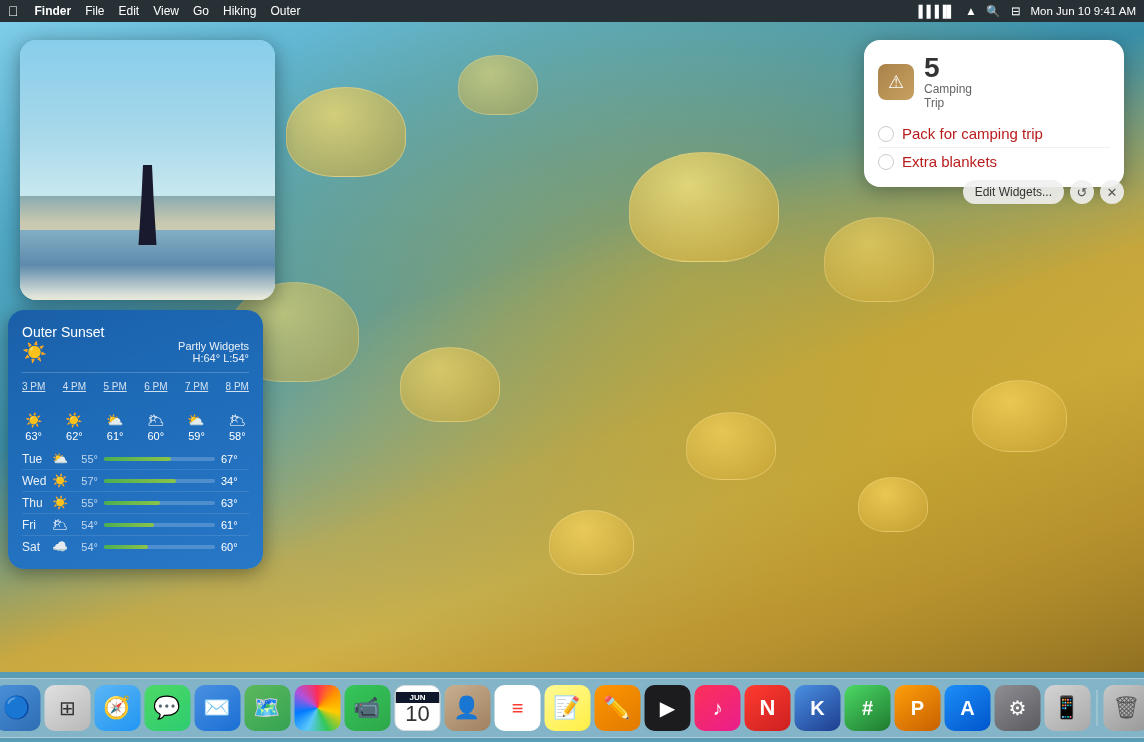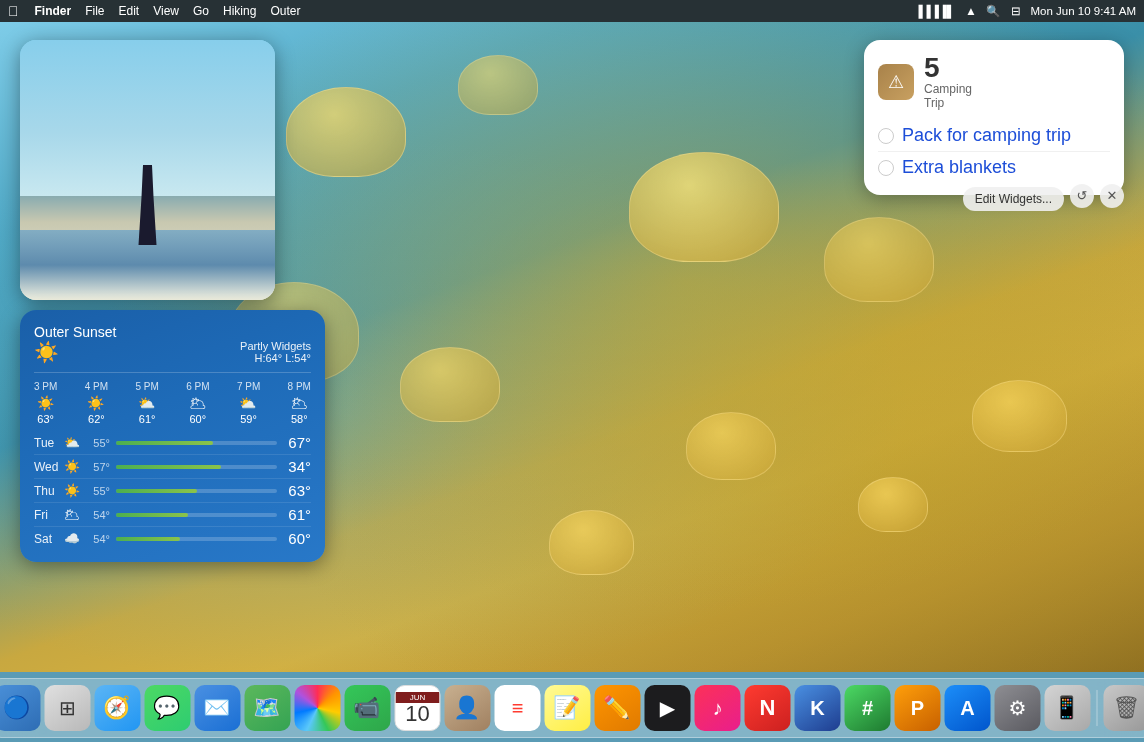--- a/index.html
+++ b/index.html
@@ -179,21 +179,22 @@
       border-top: 1px solid rgba(255,255,255,0.2);
       padding-top: 8px;
       margin-bottom: 6px;
     }
     .hour-item {
       text-align: center;
       font-size: 10px;
     }
     .hour-time {
       opacity: 0.8;
-      margin-bottom: 3px;
+      margin-bottom: 20px;
+      text-decoration: underline;
     }
     .hour-icon {
       font-size: 14px;
       margin-bottom: 2px;
     }
     .hour-temp {
       font-size: 11px;
     }
     .daily-row {
       display: flex;
@@ -228,22 +229,22 @@
       margin: 0 6px;
       position: relative;
     }
     .daily-bar {
       height: 100%;
       border-radius: 2px;
       background: linear-gradient(90deg, #4CAF50, #8BC34A);
     }
     .daily-high {
       width: 28px;
-      text-align: right;
-      font-size: 15px;
+      text-align: left;
+      font-size: 11px;
     }
 
     
     .reminders-widget {
       position: absolute;
       top: 40px;
       right: 20px;
       width: 260px;
       background: white;
       border-radius: 16px;
@@ -293,43 +294,42 @@
       border-top: none;
     }
     .reminder-circle {
       width: 16px;
       height: 16px;
       border-radius: 50%;
       border: 1.5px solid #ccc;
       flex-shrink: 0;
     }
     .reminder-text {
-      font-size: 18px;
-      color: #1d4ed8;
+      font-size: 15px;
+      color: #b91c1c;
     }
 
     
     .widget-controls {
       position: absolute;
       top: 180px;
       right: 20px;
       display: flex;
       align-items: center;
       gap: 6px;
     }
     .edit-widgets-btn {
       background: rgba(240,240,240,0.9);
       border: none;
       border-radius: 14px;
       padding: 5px 12px;
       font-size: 12px;
       color: #333;
       cursor: pointer;
       font-family: -apple-system, sans-serif;
-      margin-top: 7px;
     }
     .control-btn {
       width: 24px;
       height: 24px;
       border-radius: 50%;
       background: rgba(240,240,240,0.9);
       border: none;
       cursor: pointer;
       display: flex;
       align-items: center;
@@ -380,21 +380,21 @@
 <div class="photo-widget">
   <div class="photo-widget-inner">
     <div class="sky-part"></div>
     <div class="ocean-waves"></div>
     <div class="surfer-figure">
       <div class="surfer-body"></div>
     </div>
   </div>
 </div>
 
-<div class="weather-widget" style="position: absolute; top: 310px; left: 20px; width: 305px; background: linear-gradient(160deg, rgb(26, 95, 168) 0%, rgb(30, 107, 184) 40%, rgb(40, 120, 200) 100%);">
+<div class="weather-widget" style="position: absolute; top: 310px; left: 8px; width: 255px; background: linear-gradient(160deg, rgb(26, 95, 168) 0%, rgb(30, 107, 184) 40%, rgb(40, 120, 200) 100%);">
   <div style="position:relative;">
     <div style="font-size:14px;font-weight:500;color:white;">Outer Sunset</div>
     <div style="display:flex;justify-content:space-between;align-items:flex-start;margin-bottom:8px;">
       <div style="font-size:20px;">☀️</div>
       <div style="text-align:right;font-size:11px;color:white;opacity:0.9;">
         <div>Partly Widgets</div>
         <div><span>H:64°</span> <span>L:54°</span></div>
       </div>
     </div>
 
@@ -515,21 +515,21 @@
 <div class="dock" id="dock-container">
     <div class="dock-item" style="background: linear-gradient(145deg, rgb(74, 144, 217), rgb(46, 109, 180)); display: flex; align-items: center; justify-content: center; font-size: 22px; color: white; font-weight: normal;">🔵</div>
     <div class="dock-item" style="background: linear-gradient(145deg, rgb(224, 224, 224), rgb(184, 184, 184)); display: flex; align-items: center; justify-content: center; font-size: 20px; color: rgb(51, 51, 51); font-weight: normal;">⊞</div>
     <div class="dock-item" style="background: linear-gradient(145deg, rgb(91, 181, 245), rgb(33, 150, 243)); display: flex; align-items: center; justify-content: center; font-size: 22px; color: white; font-weight: normal;">🧭</div>
     <div class="dock-item" style="background: linear-gradient(145deg, rgb(76, 217, 100), rgb(46, 204, 113)); display: flex; align-items: center; justify-content: center; font-size: 22px; color: white; font-weight: normal;">💬</div>
     <div class="dock-item" style="background: linear-gradient(145deg, rgb(74, 144, 226), rgb(26, 111, 212)); display: flex; align-items: center; justify-content: center; font-size: 22px; color: white; font-weight: normal;">✉️</div>
     <div class="dock-item" style="background: linear-gradient(145deg, rgb(92, 184, 92), rgb(52, 163, 83)); display: flex; align-items: center; justify-content: center; font-size: 22px; color: white; font-weight: normal;">🗺️</div>
     <div class="dock-item" style="background: conic-gradient(rgb(255, 45, 85), rgb(255, 149, 0), rgb(255, 204, 0), rgb(52, 199, 89), rgb(90, 200, 250), rgb(0, 122, 255), rgb(175, 82, 222), rgb(255, 45, 85)); display: flex; align-items: center; justify-content: center; font-size: 22px; color: white; font-weight: normal;"></div>
     <div class="dock-item" style="background: linear-gradient(145deg, rgb(52, 199, 89), rgb(46, 166, 74)); display: flex; align-items: center; justify-content: center; font-size: 22px; color: white; font-weight: normal;">📹</div>
     <div class="dock-item" style="background: white; display: flex; flex-direction: column; align-items: center; justify-content: center; overflow: hidden; border: 1px solid rgb(221, 221, 221);">
-      <div style="background:#7f1d1d;width:100%;text-align:center;font-size:8px;color:white;padding:1px 0;font-weight:400;">JUN</div>
+      <div style="background:#0f172a;width:100%;text-align:center;font-size:8px;color:white;padding:1px 0;font-weight:700;">JUN</div>
       <div style="font-size:22px;font-weight:300;color:#333;line-height:1;">10</div>
     </div>
     <div class="dock-item" style="background: linear-gradient(145deg, rgb(200, 176, 144), rgb(160, 128, 96)); display: flex; align-items: center; justify-content: center; font-size: 22px; color: white; font-weight: normal;">👤</div>
     <div class="dock-item" style="background: white; display: flex; align-items: center; justify-content: center; font-size: 20px; color: rgb(255, 59, 48); font-weight: normal;">≡</div>
     <div class="dock-item" style="background: linear-gradient(145deg, rgb(255, 250, 149), rgb(255, 238, 68)); display: flex; align-items: center; justify-content: center; font-size: 22px; color: rgb(51, 51, 51); font-weight: normal;">📝</div>
     <div class="dock-item" style="background: linear-gradient(145deg, rgb(255, 149, 0), rgb(224, 122, 0)); display: flex; align-items: center; justify-content: center; font-size: 22px; color: white; font-weight: normal;">✏️</div>
     <div class="dock-item" style="background: rgb(28, 28, 30); display: flex; align-items: center; justify-content: center; font-size: 20px; color: white; font-weight: normal;">▶</div>
     <div class="dock-item" style="background: linear-gradient(145deg, rgb(252, 49, 88), rgb(233, 30, 140)); display: flex; align-items: center; justify-content: center; font-size: 20px; color: white; font-weight: normal;">♪</div>
     <div class="dock-item" style="background: linear-gradient(145deg, rgb(255, 59, 48), rgb(204, 32, 32)); display: flex; align-items: center; justify-content: center; font-size: 22px; color: white; font-weight: bold;">N</div>
     <div class="dock-item" style="background: linear-gradient(145deg, rgb(74, 144, 226), rgb(30, 61, 143)); display: flex; align-items: center; justify-content: center; font-size: 20px; color: white; font-weight: bold;">K</div>

